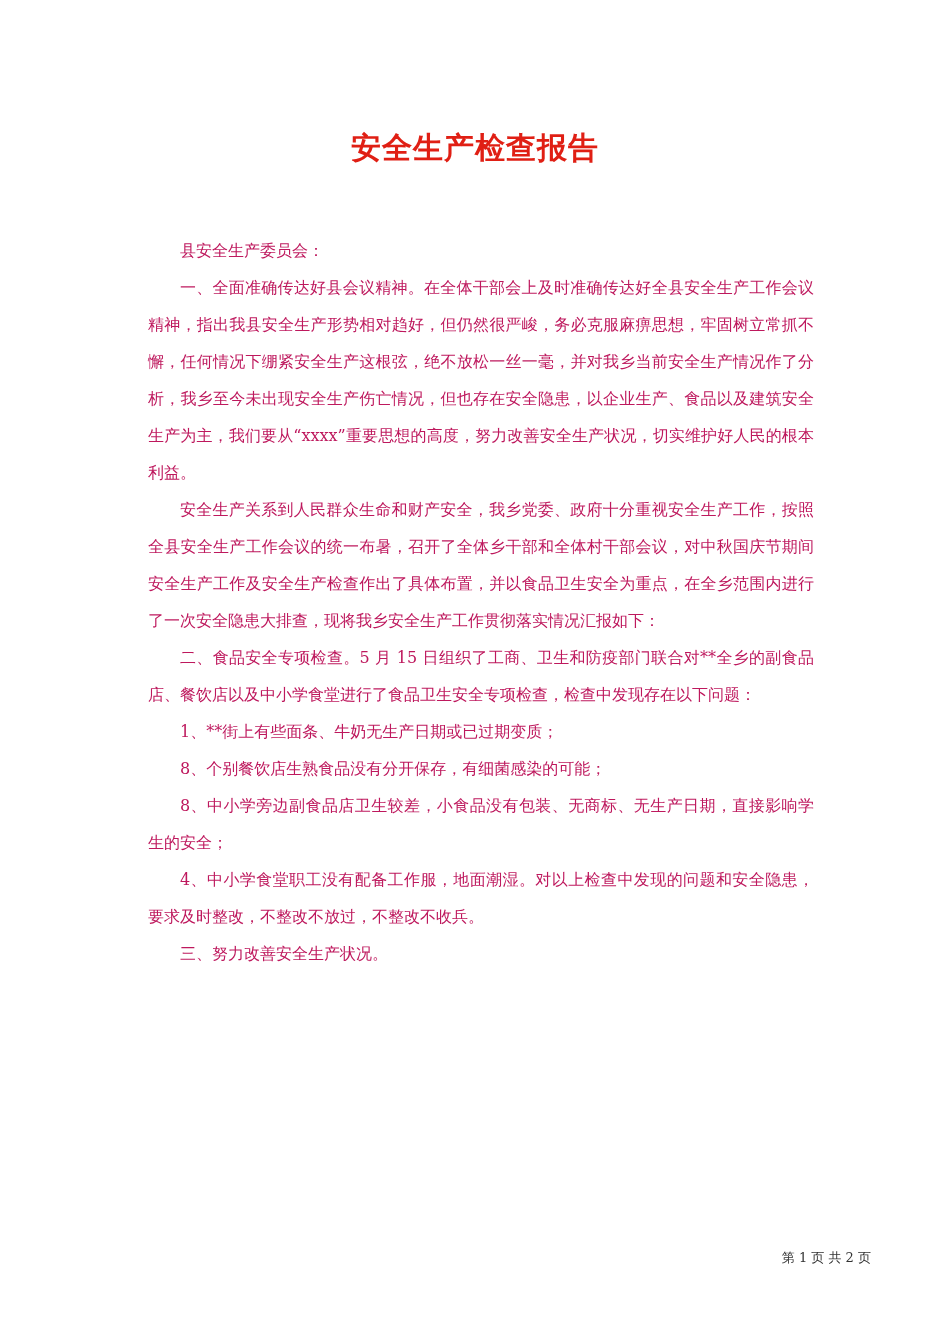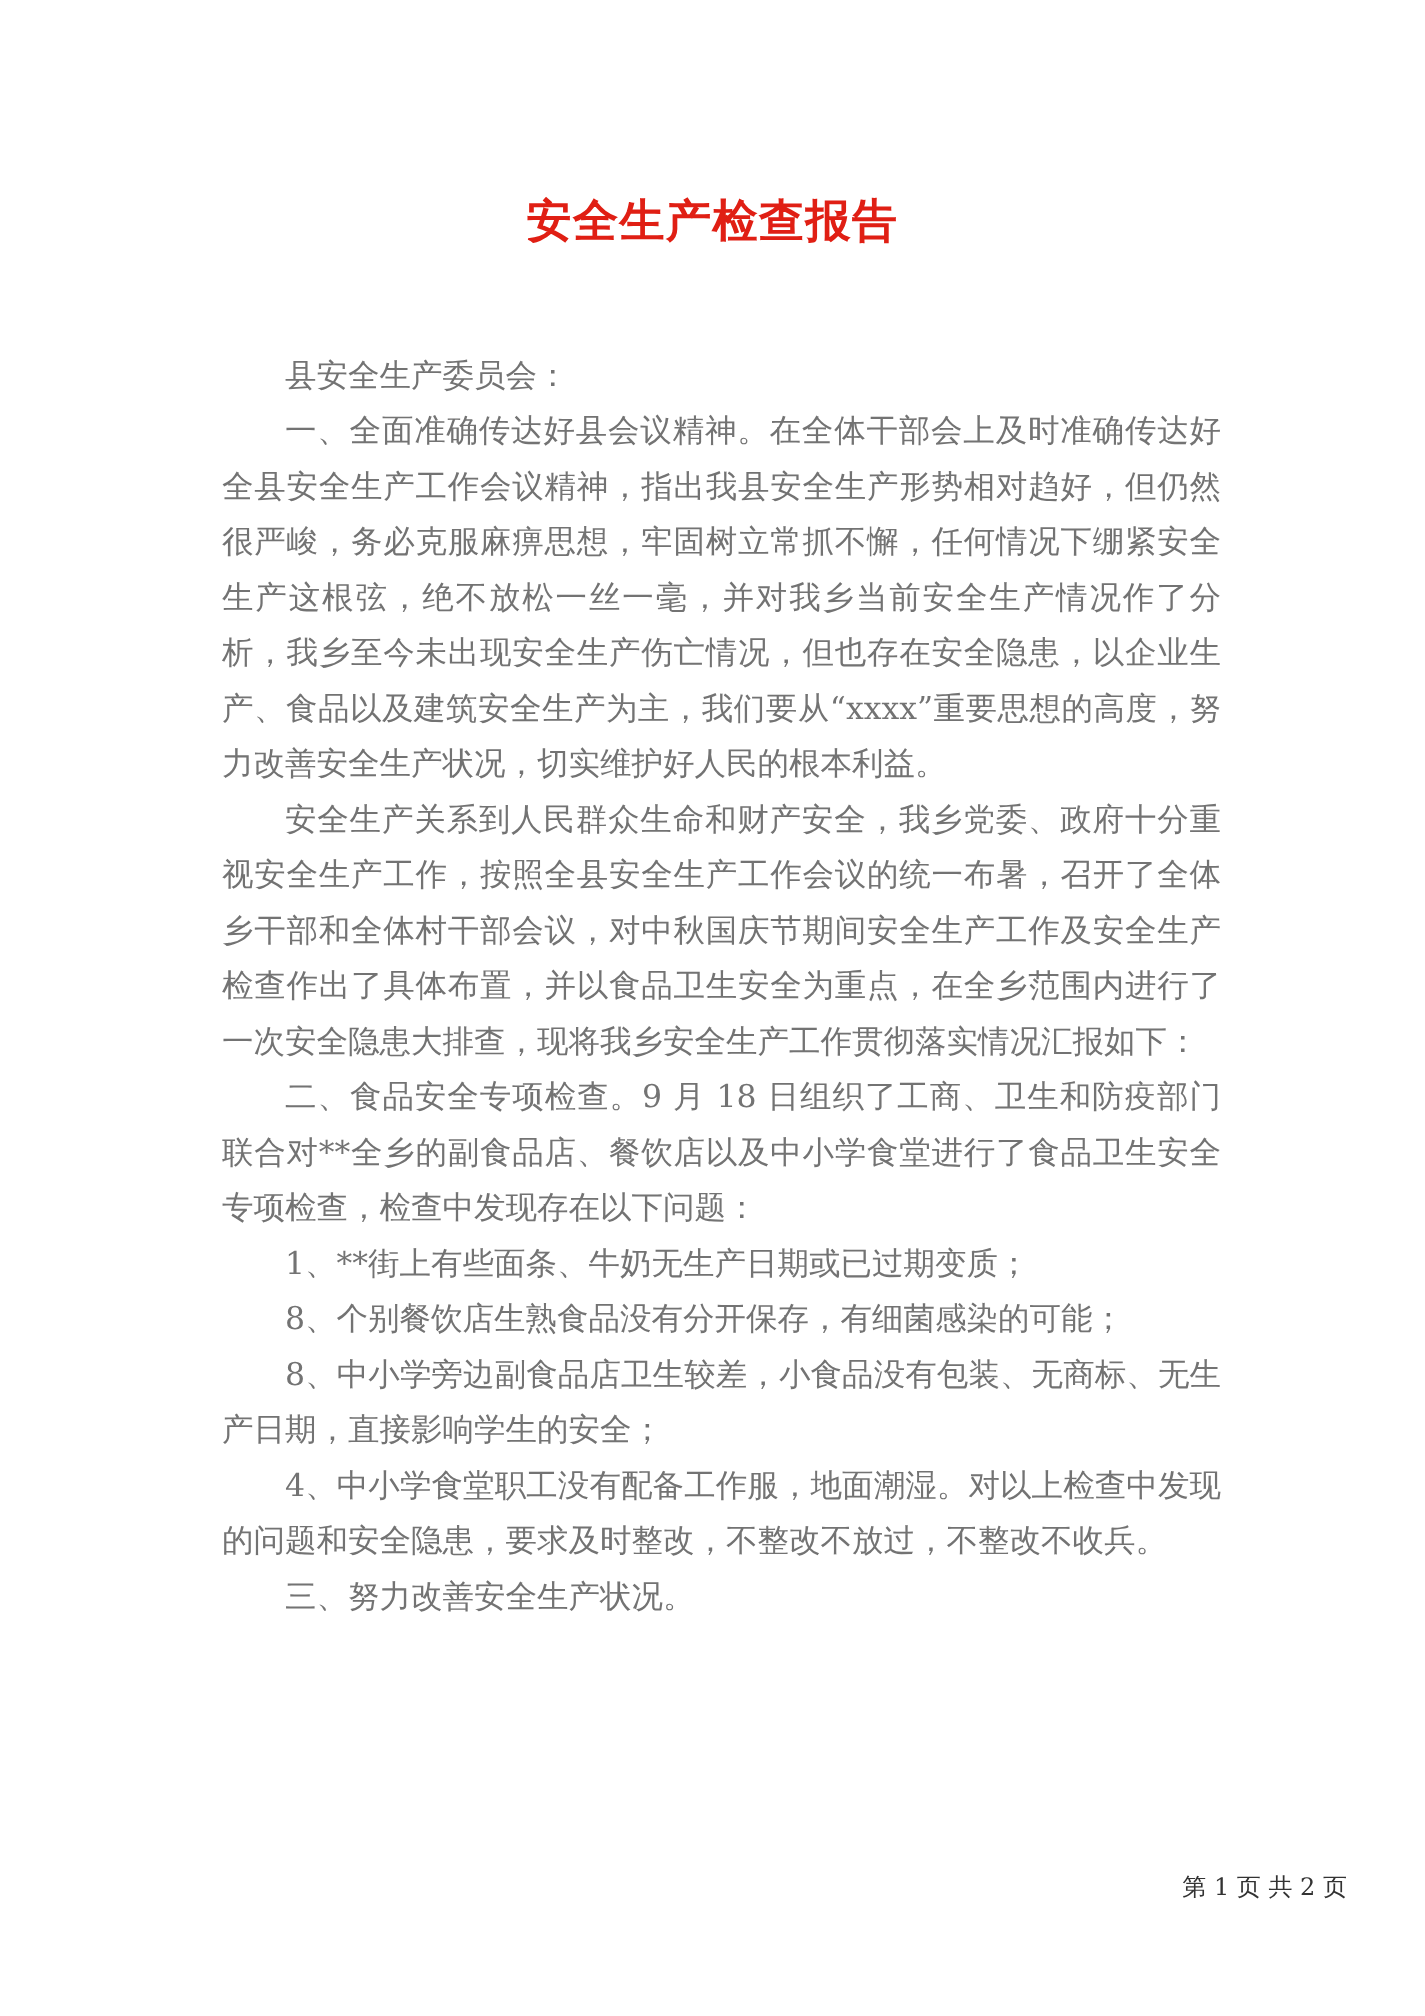--- a/index.html
+++ b/index.html
@@ -30,56 +30,56 @@
     white-space: nowrap;
   }
   .body-block {
     position: absolute;
     top: 232px;
     left: 148px;
     width: 666px;
   }
   .para {
     font-family: "DejaVu Serif", "Liberation Serif", serif;
-    font-size: 21px;
+    font-size: 16px;
     line-height: 37px;
-    color: #737373;
+    color: #be185d;
     text-align: justify;
     text-justify: inter-ideograph;
     margin: 0;
     text-indent: 2em;
     letter-spacing: 0px;
   }
   .footer {
     position: absolute;
     top: 1248px;
     left: 0;
     width: 950px;
-    padding-right: 52px;
+    padding-right: 79px;
     box-sizing: border-box;
     text-align: right;
     font-family: "DejaVu Serif", "Liberation Serif", serif;
-    font-size: 16px;
+    font-size: 13px;
     color: #333333;
     line-height: 20px;
     white-space: nowrap;
   }
 </style>
 </head>
 <body>
 
 <div class="page">
 
   <div class="doc-title">安全生产检查报告</div>
 
   <div class="body-block">
     <p class="para">县安全生产委员会：</p>
     <p class="para">一、全面准确传达好县会议精神。在全体干部会上及时准确传达好全县安全生产工作会议精神，指出我县安全生产形势相对趋好，但仍然很严峻，务必克服麻痹思想，牢固树立常抓不懈，任何情况下绷紧安全生产这根弦，绝不放松一丝一毫，并对我乡当前安全生产情况作了分析，我乡至今未出现安全生产伤亡情况，但也存在安全隐患，以企业生产、食品以及建筑安全生产为主，我们要从“xxxx”重要思想的高度，努力改善安全生产状况，切实维护好人民的根本利益。</p>
     <p class="para">安全生产关系到人民群众生命和财产安全，我乡党委、政府十分重视安全生产工作，按照全县安全生产工作会议的统一布暑，召开了全体乡干部和全体村干部会议，对中秋国庆节期间安全生产工作及安全生产检查作出了具体布置，并以食品卫生安全为重点，在全乡范围内进行了一次安全隐患大排查，现将我乡安全生产工作贯彻落实情况汇报如下：</p>
-    <p class="para">二、食品安全专项检查。9 月 18 日组织了工商、卫生和防疫部门联合对**全乡的副食品店、餐饮店以及中小学食堂进行了食品卫生安全专项检查，检查中发现存在以下问题：</p>
+    <p class="para">二、食品安全专项检查。5 月 15 日组织了工商、卫生和防疫部门联合对**全乡的副食品店、餐饮店以及中小学食堂进行了食品卫生安全专项检查，检查中发现存在以下问题：</p>
     <p class="para">1、**街上有些面条、牛奶无生产日期或已过期变质；</p>
     <p class="para">8、个别餐饮店生熟食品没有分开保存，有细菌感染的可能；</p>
     <p class="para">8、中小学旁边副食品店卫生较差，小食品没有包装、无商标、无生产日期，直接影响学生的安全；</p>
     <p class="para">4、中小学食堂职工没有配备工作服，地面潮湿。对以上检查中发现的问题和安全隐患，要求及时整改，不整改不放过，不整改不收兵。</p>
     <p class="para">三、努力改善安全生产状况。</p>
   </div>
 
   <div class="footer">第 1 页 共 2 页</div>
 
 </div>

